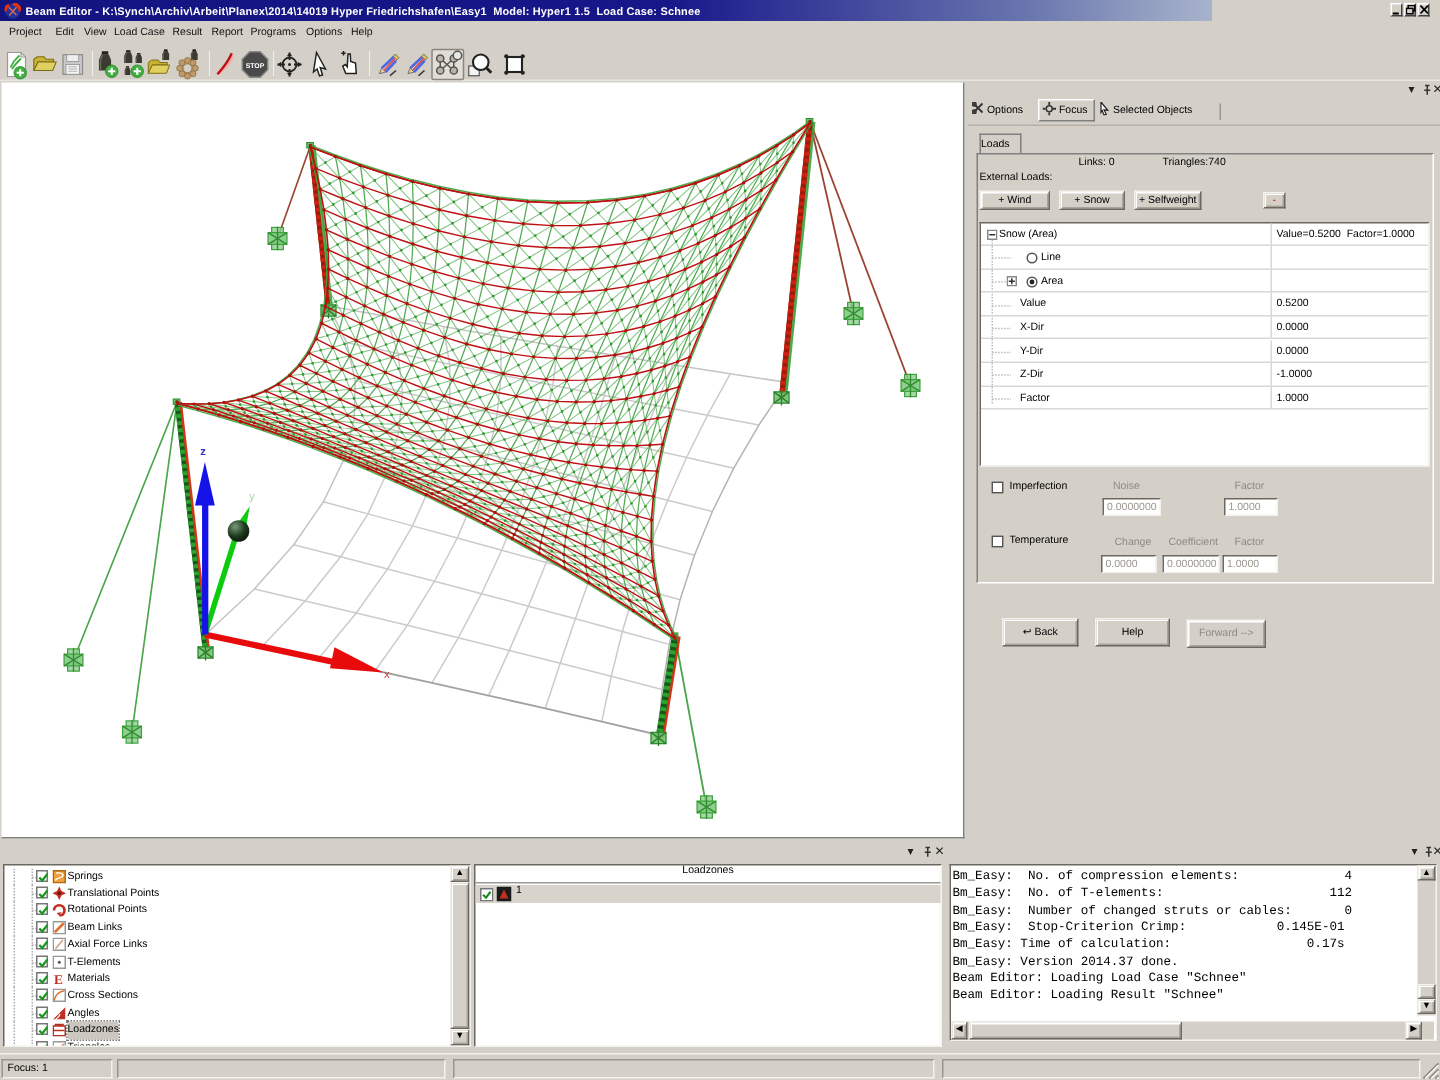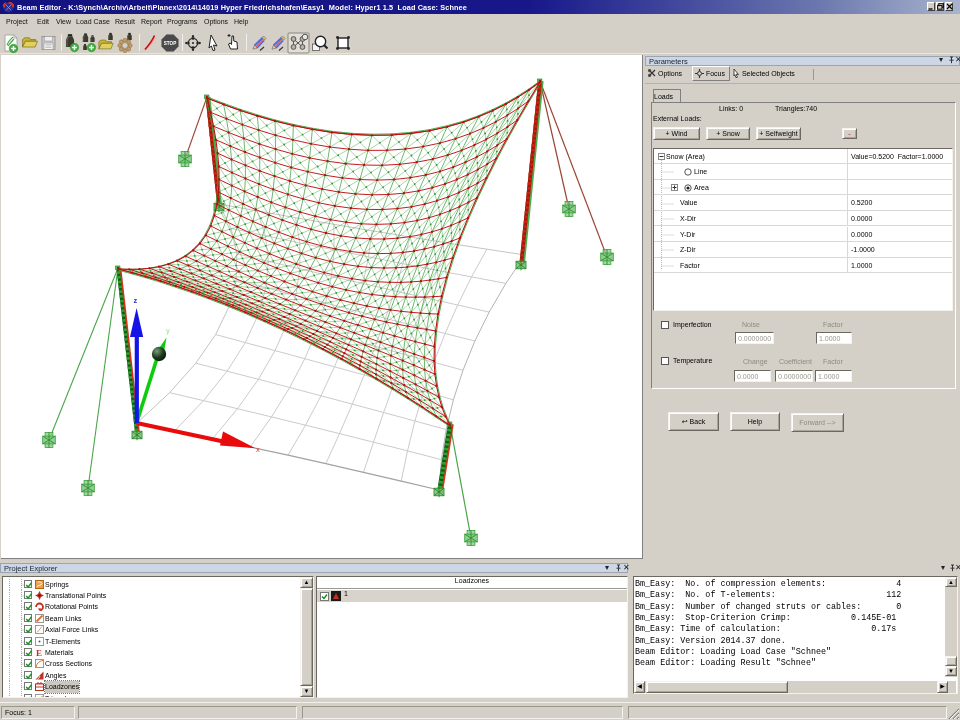--- a/index.html
+++ b/index.html
@@ -1,17 +1,17 @@
 <!DOCTYPE html>
 <html><head><meta charset="utf-8"><style>
 *{margin:0;padding:0;box-sizing:border-box}
 html,body{width:960px;height:720px;overflow:hidden;font-family:"Liberation Sans",sans-serif;background:#d4d0c8;position:relative}
 .abs{position:absolute}
 
-#title{left:0;top:0;width:960px;height:14px;background:linear-gradient(90deg,#131380 0%,#17178a 55%,#6a77ae 85%,#a8b4cc 100%);color:#fff;font-size:7.3px;font-weight:bold;line-height:14px;white-space:nowrap}
+#title{left:0;top:0;width:808px;height:14px;background:linear-gradient(90deg,#131380 0%,#17178a 55%,#6a77ae 85%,#a8b4cc 100%);color:#fff;font-size:7.3px;font-weight:bold;line-height:14px;white-space:nowrap}
 #title .txt{position:absolute;left:17px;top:0.5px;letter-spacing:0.12px}
 .wbtn{position:absolute;top:2px;width:8px;height:9px;background:#d4d0c8;border:1px solid;border-color:#fff #404040 #404040 #fff;color:#000;font-size:7px;line-height:7px;text-align:center;font-weight:bold}
 
 #menu{left:0;top:14px;width:960px;height:17px;background:#d4d0c8;font-size:7px;color:#111}
 #menu span{position:absolute;top:4px}
 
 #tbar{left:0;top:31px;width:960px;height:23px;background:#d4d0c8;border-bottom:1px solid #e8e6e2}
 .tsep{position:absolute;top:3px;width:1px;height:17px;background:#9a9a94;border-right:1px solid #f0efec}
 
 #vp{left:0;top:55px;width:644px;height:505px;background:#d4d0c8}
@@ -338,21 +338,20 @@
               <stop offset="1" stop-color="#050805"></stop>
             </radialGradient>
           </defs>
 <circle cx="159" cy="354" r="7.2" fill="url(#sph)"></circle>
 </g>
 </svg>
 </div>
   </div>
 
 <div class="abs" id="params">
-  <div class="cap" style="left:0;top:1px;width:315px">Parameters</div>
   <div class="capb" style="left:294px">▾</div>
     <div class="capb" style="left:303px"><svg width="7" height="8" viewBox="0 0 7 8">
         <path d="M2 1h3M3.5 1v3.2M1.5 4.2h4M3.5 4.2v3" stroke="#333" stroke-width="1" fill="none"></path>
       </svg></div>
     <div class="capb" style="left:310px">✕</div>
 
   <div class="tab" style="left:3px;top:12px;width:44px"><svg width="8" height="8" viewBox="0 0 8 8" style="vertical-align:-1px">
         <path d="M1 1l6 6M7 1 1 7" stroke="#333" stroke-width="1.2"></path>
         <circle cx="1.5" cy="6.5" r="1.2" fill="none" stroke="#333"></circle>
         <circle cx="1.5" cy="1.5" r="1.2" fill="none" stroke="#333"></circle>
@@ -451,21 +450,20 @@
   <div class="inp" style="left:89px;top:315px;width:37px;height:12px">0.0000</div>
   <div class="inp" style="left:130px;top:315px;width:38px;height:12px">0.0000000</div>
   <div class="inp" style="left:170px;top:315px;width:37px;height:12px">1.0000</div>
 
   <div class="btn" style="left:23px;top:357px;width:51px;height:19px;line-height:18px">↩ Back</div>
   <div class="btn" style="left:85px;top:357px;width:50px;height:19px;line-height:18px">Help</div>
   <div class="btn" style="left:146px;top:358px;width:53px;height:19px;line-height:18px;color:#8d8a82">Forward --&gt;</div>
 </div>
 
 <div class="abs" id="pexp">
-  <div class="cap" style="left:0;top:3px;width:628px">Project Explorer</div>
   <div class="capb" style="left:605px;top:4px">▾</div>
     <div class="capb" style="left:615px;top:4px"><svg width="7" height="8" viewBox="0 0 7 8">
         <path d="M2 1h3M3.5 1v3.2M1.5 4.2h4M3.5 4.2v3" stroke="#333" stroke-width="1" fill="none"></path>
       </svg></div>
     <div class="capb" style="left:623px;top:4px">✕</div>
   <div id="tree">
     <div class="trow" style="top:1.5px">
 <svg style="position:absolute;left:0;top:0" width="22" height="12">
           <path d="M18.5 0V6M18.5 6H21" stroke="#aaa" stroke-dasharray="1 1" fill="none"></path>
           <path d="M18.5 6V12" stroke="#aaa" stroke-dasharray="1 1" fill="none"></path>

